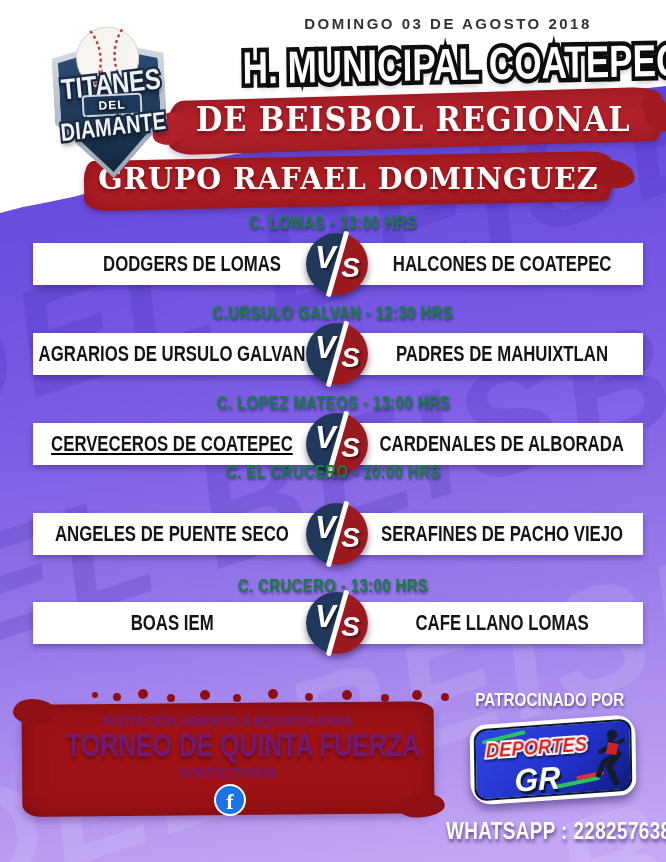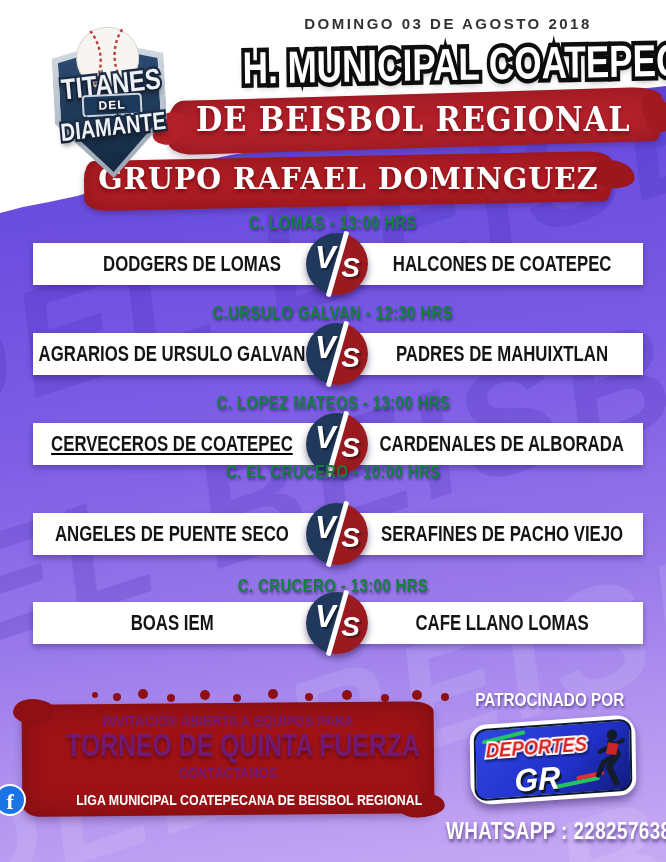--- a/index.html
+++ b/index.html
@@ -257,21 +257,20 @@
 
 <div class="abs drips"></div>
 <div class="abs invite"></div>
 <div class="abs inv-line inv1 center"><span class="cx">INVITACIÓN ABIERTA A EQUIPOS PARA</span></div>
 <div class="abs inv-line inv2 center"><span class="cx">TORNEO DE QUINTA FUERZA</span></div>
 <div class="abs inv-line inv3 center"><span class="cx">CONTÁCTANOS</span></div>
 <div class="abs fb-row">
   <div class="fb-circle">
       <span>f</span>
     </div>
-  <div class="fb-text"><span class="cx">LIGA MUNICIPAL COATEPECANA DE BEISBOL REGIONAL</span></div>
 </div>
 
 <div class="abs sponsor-label center"><span class="cx">PATROCINADO POR</span></div>
 <div class="abs grlogo">
   <div class="grpanel">
     <div class="acc g1"></div>
     <div class="acc r1"></div>
     <div class="acc g2"></div>
     <div class="acc r2"></div>
     <div class="gr-deportes"><span class="cx">DEPORTES</span></div>

